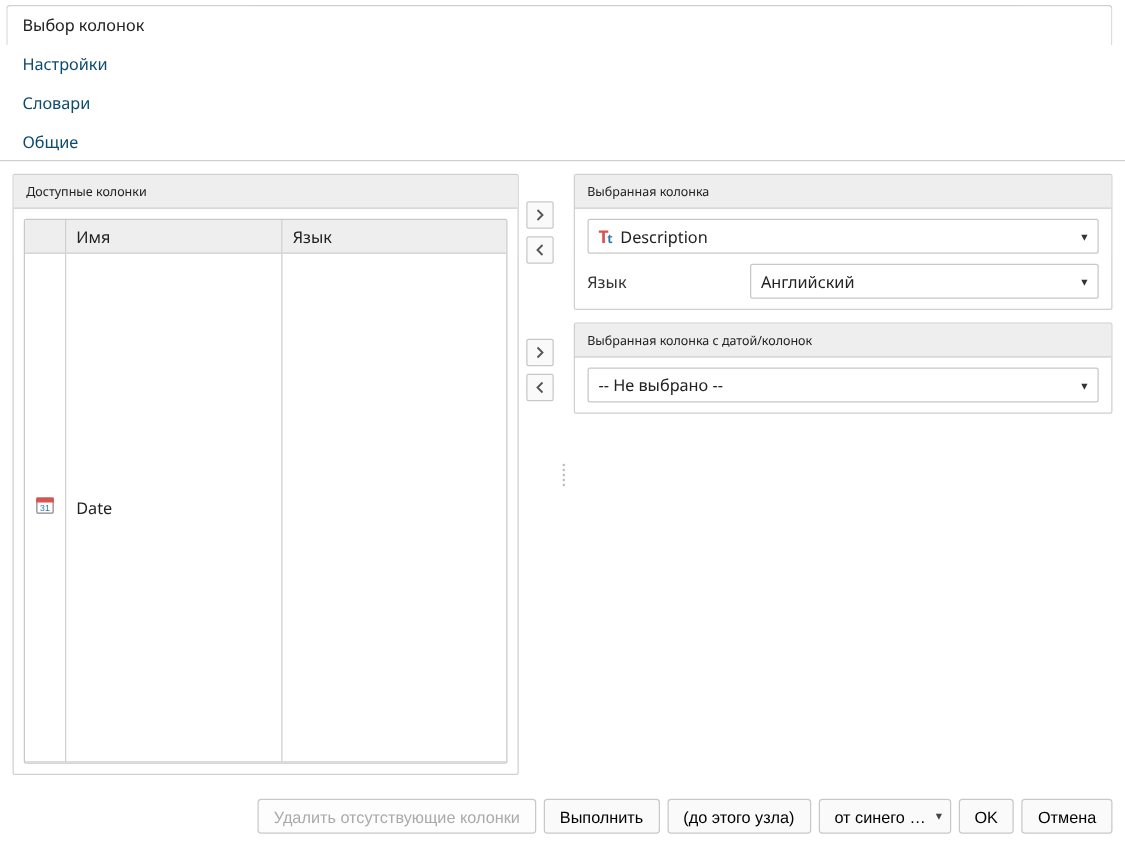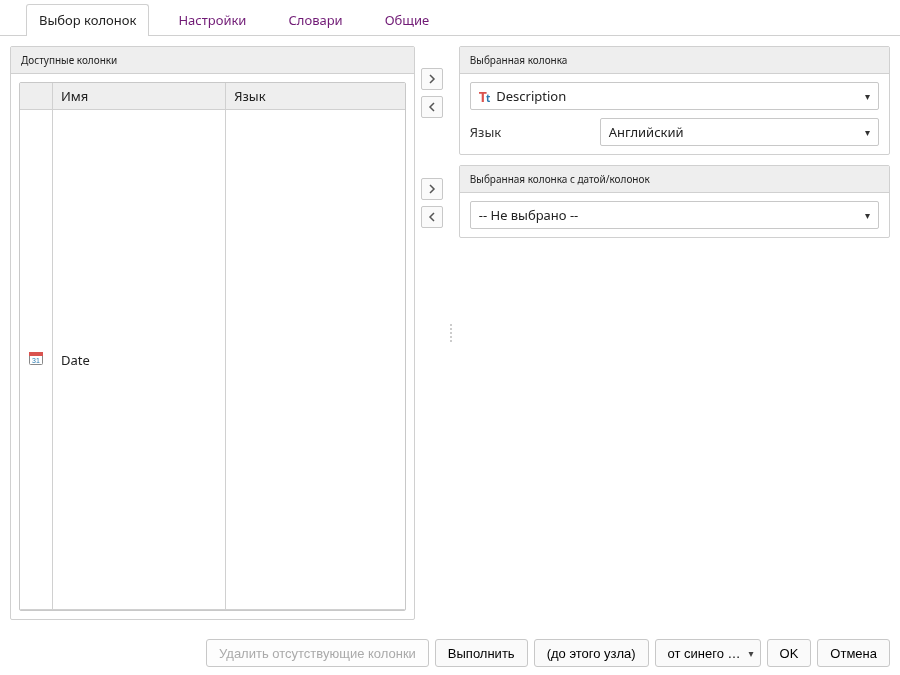--- a/index.html
+++ b/index.html
@@ -4,22 +4,22 @@
 <style>
   * { box-sizing: border-box; }
   html, body { margin: 0; padding: 0; font-family: "Segoe UI", "Noto Sans", Arial, sans-serif; font-size: 13px; color: #222; background: #fff; height: 100%; }
   .window { width: 900px; height: 675px; display: flex; flex-direction: column; background: #fff; }
   .titlebar { display: flex; align-items: center; padding: 6px 10px 0 10px; height: 32px; }
   .titlebar .title { font-size: 14px; margin-left: 4px; }
   .titlebar .spacer { flex: 1; }
   .titlebar .winbtn { width: 22px; height: 22px; display: flex; align-items: center; justify-content: center; color: #555; cursor: pointer; }
   .app-icon { width: 16px; height: 16px; }
 
-  .tabs { display: flex; padding: 4px 10px 0 26px; border-bottom: 1px solid #d0d0d0; gap: 16px; }
-  .tab { padding: 6px 12px 7px 12px; color: #701a75; border: 1px solid transparent; border-bottom: none; border-radius: 3px 3px 0 0; cursor: pointer; margin-bottom: -1px; }
+  .tabs { display: flex; padding: 4px 10px 0 5px; border-bottom: 1px solid #d0d0d0; gap: 0; flex-direction: column; }
+  .tab { padding: 6px 12px 7px 12px; color: #0c4a6e; border: 1px solid transparent; border-bottom: none; border-radius: 3px 3px 0 0; cursor: pointer; margin-bottom: -1px; }
   .tab.active { color: #222; border-color: #d0d0d0; background: #fff; }
 
   .content { flex: 1; display: flex; padding: 10px; gap: 6px; overflow: hidden; }
   .leftpanel, .rightpanel { display: flex; flex-direction: column; min-width: 0; }
   .leftpanel { width: 46%; border: 1px solid #d0d0d0; border-radius: 2px; background: #fff; }
   .section-header { background: #eeeeee; padding: 6px 10px; border-bottom: 1px solid #d0d0d0; font-size: 10px; }
   .left-body { display: flex; flex-direction: column; padding: 8px; gap: 6px; flex: 1; }
   .filter { position: relative; }
   .filter input { width: 100%; height: 28px; border: 1px solid #c8c8c8; border-radius: 2px; padding: 0 8px 0 26px; font-size: 13px; outline: none; }
   .filter .mag { position: absolute; left: 7px; top: 50%; transform: translateY(-50%); color: #888; font-size: 12px; }

